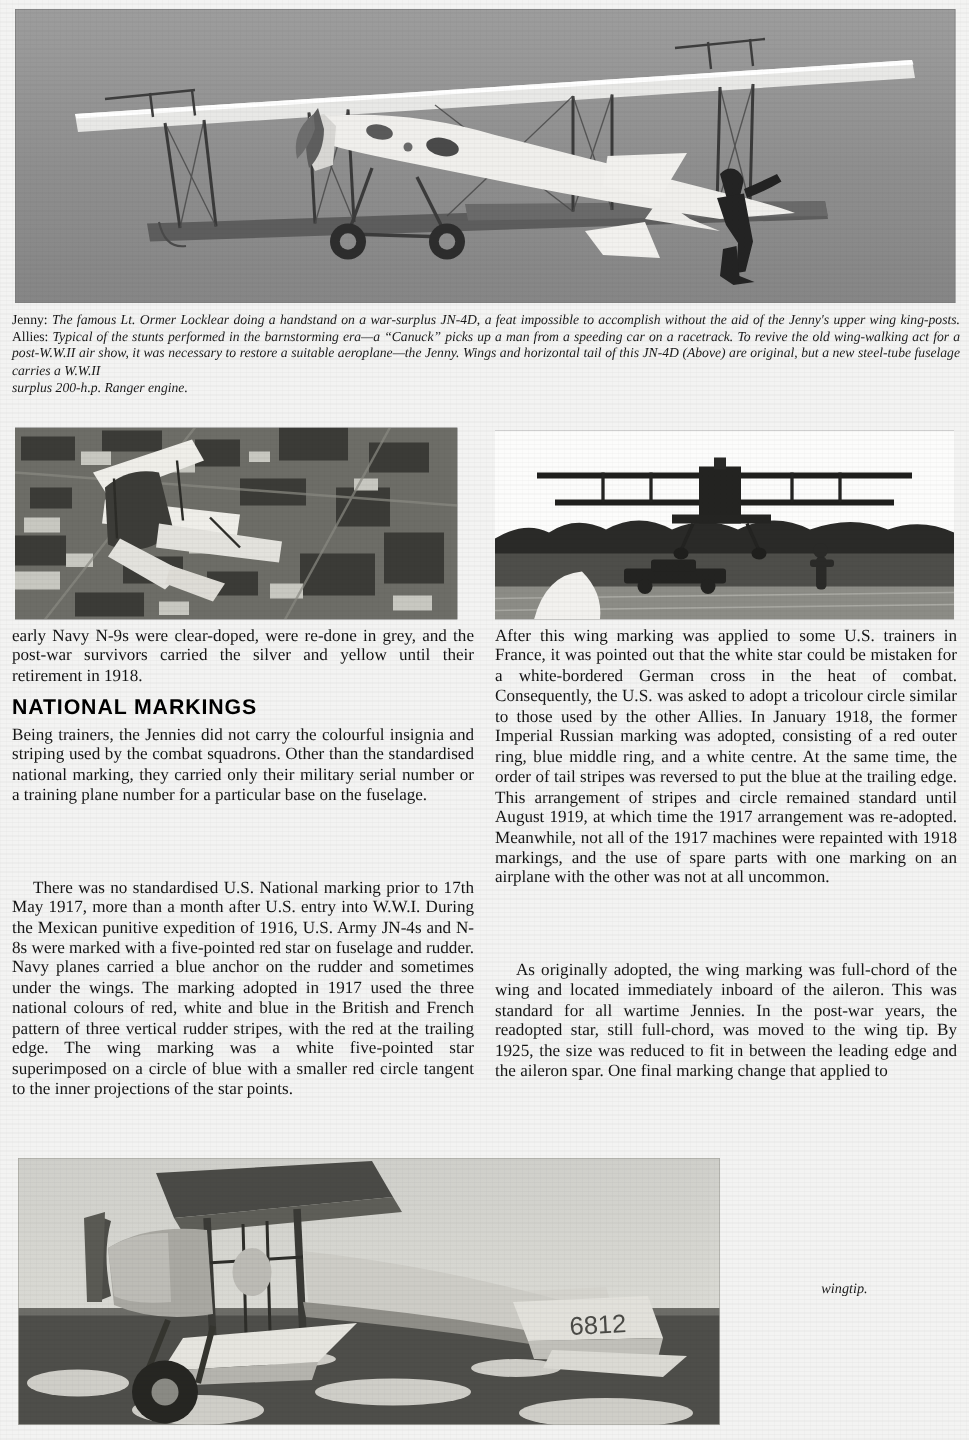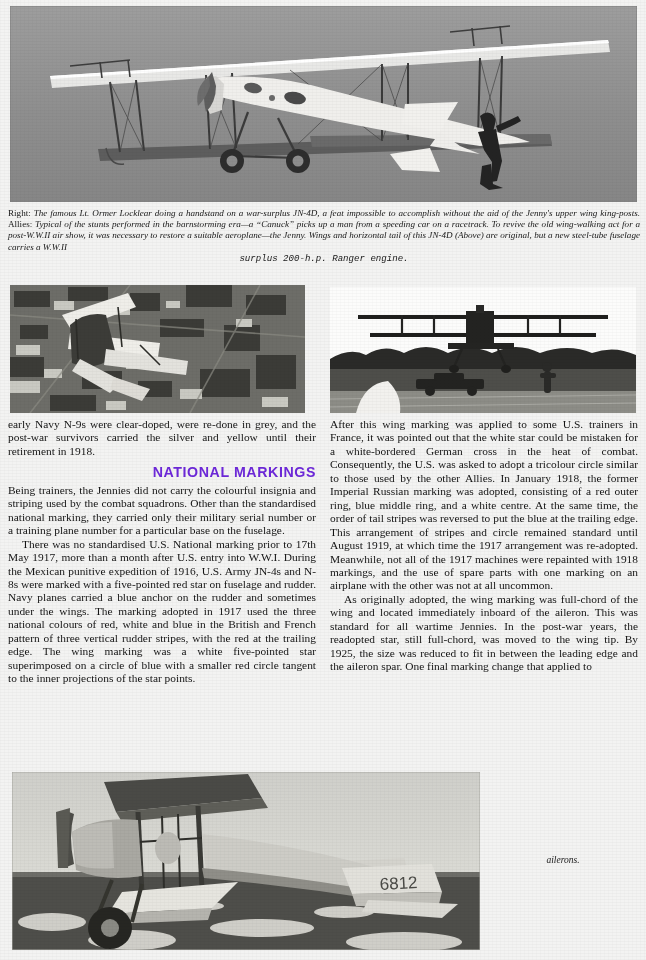--- a/index.html
+++ b/index.html
@@ -56,46 +56,46 @@
     left: 8px;
     top: 208px;
     width: 632px;
     font-size: 9.1px;
     line-height: 11.2px;
     text-align: justify;
     color: #181818;
     font-style: italic;
   }
   .caption-top .roman { font-style: normal; }
-  .caption-top .lastline { text-align: center; display: block; font-family: Liberation Mono, monospace; }
+  .caption-top .lastline { text-align: left; display: block; }
 
   .column {
     position: absolute;
     top: 418px;
     width: 308px;
     font-size: 11.4px;
     line-height: 13.45px;
     text-align: justify;
     text-justify: inter-word;
     color: #141414;
   }
   #col-left  { left: 8px; }
   #col-right { left: 330px; top: 418px; }
 
   .column p { margin: 0; }
-  .column p.indent { text-indent: 14px; }
+  .column p.indent { text-indent: 14px; margin-top: 48px; }
 
   h2.section-heading {
     font-family: "Liberation Sans", sans-serif;
     font-weight: bold;
     font-size: 14.2px;
     letter-spacing: .6px;
-    text-align: right;
+    text-align: left;
     margin: 8px 0 4px 0;
-    color: #6d28d9;
+    color: #000000;
   }
 
   .caption-bottom {
     position: absolute;
     left: 488px;
     top: 855px;
     width: 150px;
     font-style: italic;
     font-size: 9.5px;
     line-height: 11.6px;
@@ -191,21 +191,21 @@
         <path d="M468 126 l18 -3 l6 32 l-5 20 l-6 1 l1 -20 l-8 -12 z"></path>
         <path d="M486 120 q14 -6 22 -10 l3 5 q-10 6 -23 11 z"></path>
         <path d="M472 160 l9 -2 l2 20 l10 4 l-14 2 l-9 -6 z"></path>
       </g>
 
       <rect x="0" y="0" width="627" height="196" fill="none" stroke="#7e7e7e" stroke-width="1"></rect>
     </svg>
   </div>
 
   <div class="caption-top">
-    <span class="roman">Right:</span>
+    <span class="roman">Jenny:</span>
     <span>The famous Lt. Ormer Locklear doing a handstand on a war-surplus JN-4D, a feat impossible to accomplish without the aid of the Jenny's upper wing king-posts.</span>
     <span class="roman">Allies:</span>
     <span>Typical of the stunts performed in the barnstorming era—a “Canuck” picks up a man from a speeding car on a racetrack. To revive the old wing-walking act for a post-W.W.II air show, it was necessary to restore a suitable aeroplane—the Jenny. Wings and horizontal tail of this JN-4D (Above) are original, but a new steel-tube fuselage carries a W.W.II</span>
     <span class="lastline">surplus 200-h.p. Ranger engine.</span>
   </div>
 
   <div class="photo" id="photo-mid-left">
     <svg viewBox="0 0 295 128" preserveAspectRatio="none">
       <rect x="0" y="0" width="295" height="128" fill="#5a5a56"></rect>
 
@@ -395,16 +395,16 @@
       <ellipse cx="98" cy="156" rx="22" ry="21" fill="#262622"></ellipse>
       <ellipse cx="98" cy="156" rx="9" ry="9" fill="#8a8a84"></ellipse>
 
       <path d="M44 40 L58 36 L56 96 L46 96 Z" fill="#5a5a54"></path>
 
       <rect x="0" y="0" width="468" height="178" fill="none" stroke="#a9a9a3" stroke-width="1"></rect>
     </svg>
   </div>
 
   <div class="caption-bottom">
-    <span class="lastline">ailerons.</span>
+    <span class="lastline">wingtip.</span>
   </div>
 
 </div>
 
 </body></html>

